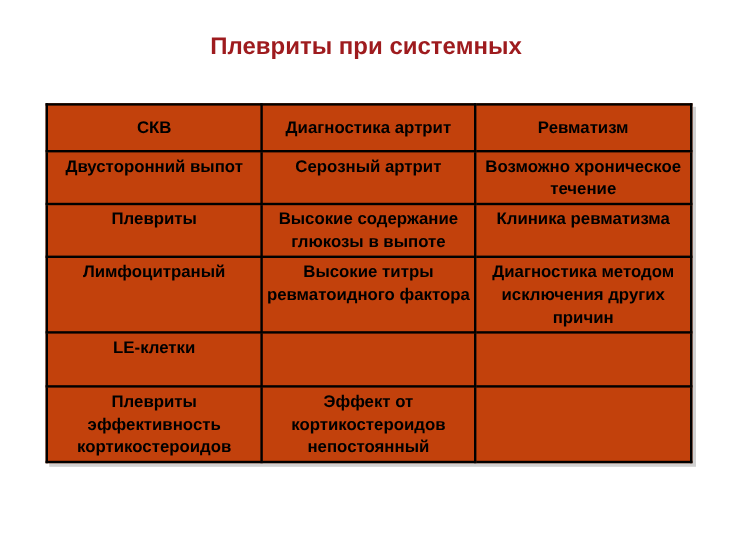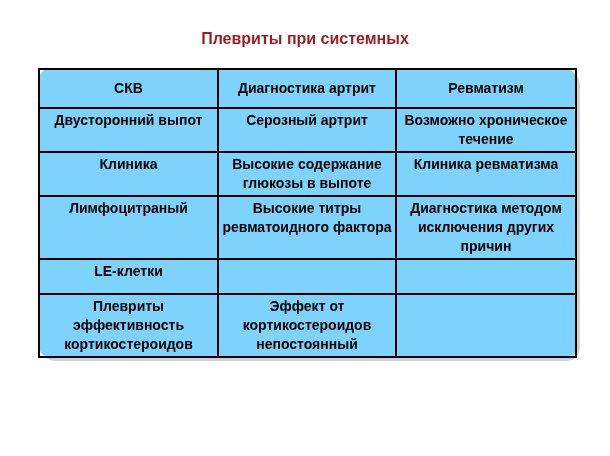--- a/index.html
+++ b/index.html
@@ -11,34 +11,33 @@
     position: relative;
     width: 610px;
     height: 456px;
     background: #ffffff;
     font-family: "Liberation Sans", "DejaVu Sans", sans-serif;
     overflow: hidden;
   }
   .title {
     padding-top: 24px;
     text-align: center;
-    font-size: 16px;
+    font-size: 20px;
     line-height: 30px;
     font-weight: bold;
     letter-spacing: 0;
   }
   .ctable {
     border-collapse: collapse;
     table-layout: fixed;
     width: 537px;
     margin-left: 38px;
-    margin-top: 14px;
+    margin-top: 32px;
     box-shadow: 3px 3px 0 rgba(0,0,0,0.18);
-    background: #7dd3fc;
-    border-radius: 14px;
+    background: #c2410c;
   }
   .ctable th, .ctable td {
     border: 2px solid #000000;
     font-size: 14px;
     line-height: 19px;
     font-weight: bold;
     color: #000000;
     text-align: center;
     vertical-align: top;
     padding: 2px 3px 2px 3px;
@@ -46,21 +45,21 @@
   }
   .ctable th {
     vertical-align: middle;
     padding: 0 2px;
   }
   .r0 { height: 39px; }
   .r1 { height: 38px; }
   .r2 { height: 38px; }
   .r3 { height: 61px; }
   .r4 { height: 38px; }
-  .r5 { height: 35px; }
+  .r5 { height: 45px; }
   .r6 { height: 58px; }
 </style>
 </head>
 <body>
 
 <div class="slide">
 
   <div class="title" style="color: rgb(158, 27, 30);">
     <div>Плевриты при системных</div>
   </div>
@@ -78,21 +77,21 @@
         <th>Ревматизм</th>
       </tr>
     </thead>
     <tbody>
       <tr class="r1">
         <td>Двусторонний выпот</td>
         <td>Серозный артрит</td>
         <td>Возможно хроническое течение</td>
       </tr>
       <tr class="r2">
-        <td>Клиника</td>
+        <td>Плевриты</td>
         <td>Высокие содержание глюкозы в выпоте</td>
         <td>Клиника ревматизма</td>
       </tr>
       <tr class="r3">
         <td>Лимфоцитраный</td>
         <td>Высокие титры ревматоидного фактора</td>
         <td>Диагностика методом исключения других причин</td>
       </tr>
       <tr class="r5">
         <td>LE-клетки</td>

